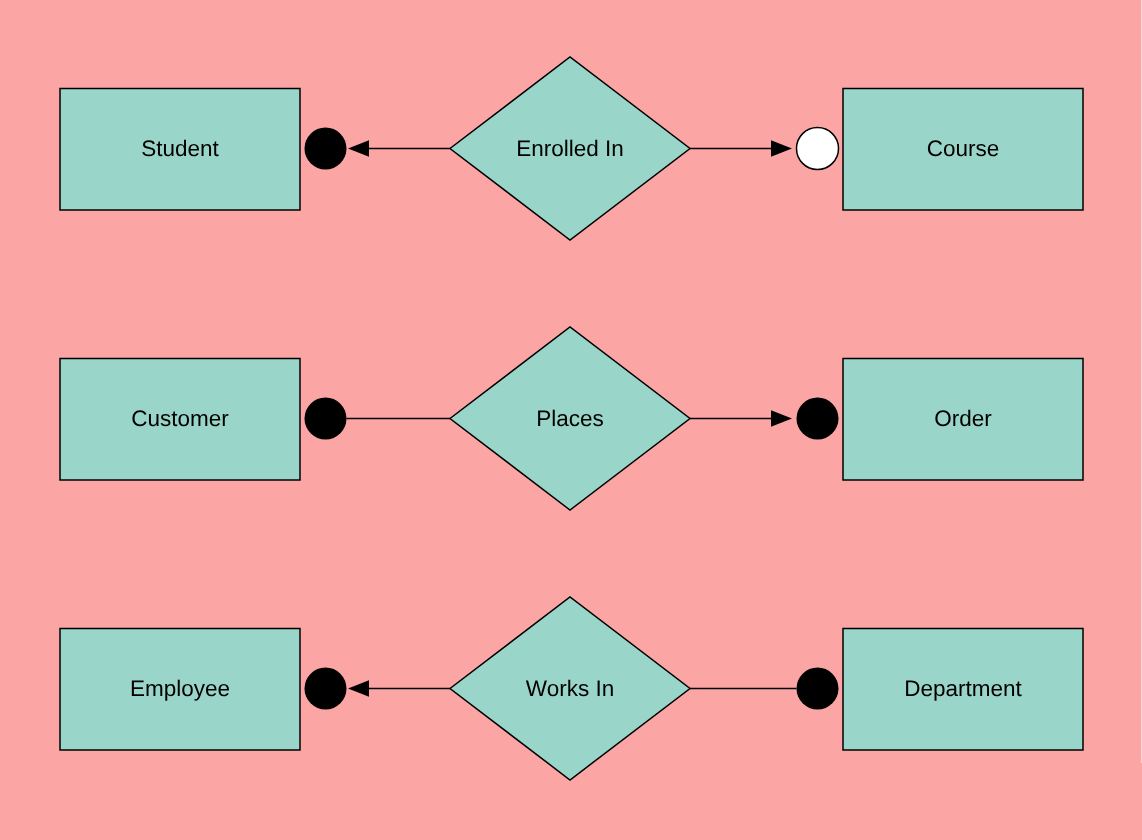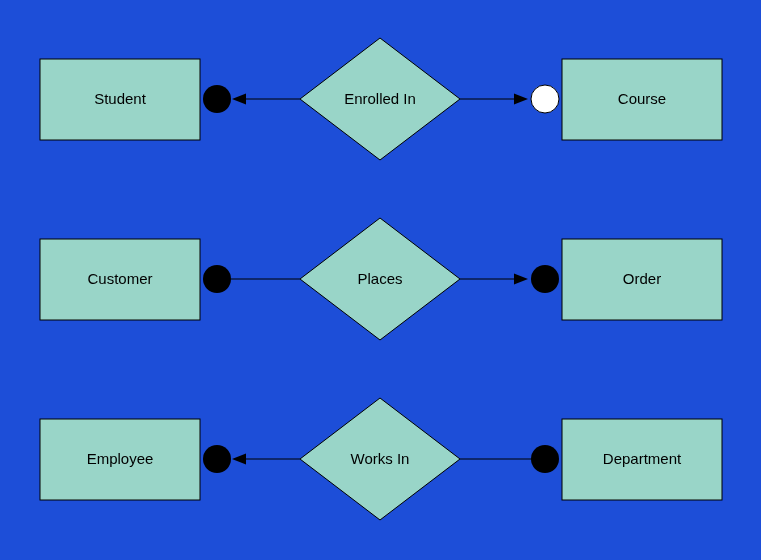--- a/index.html
+++ b/index.html
@@ -5,21 +5,21 @@
 <style>
   html, body {
     margin: 0;
     padding: 0;
     background: #ffffff;
   }
   .stage {
     position: relative;
     width: 761px;
     height: 560px;
-    background: #1d4ed8;
+    background: #fca5a5;
     overflow: hidden;
   }
   .entity {
     stroke: #000000;
     stroke-width: 1;
   }
   .diamond {
     stroke: #000000;
     stroke-width: 1;
   }

